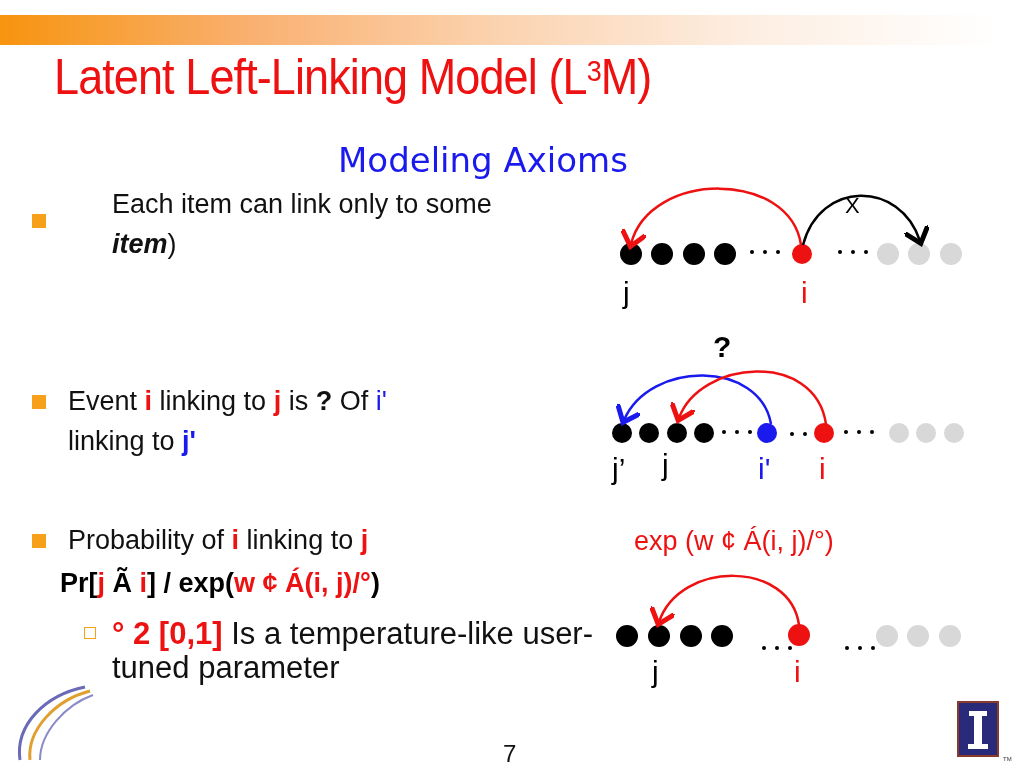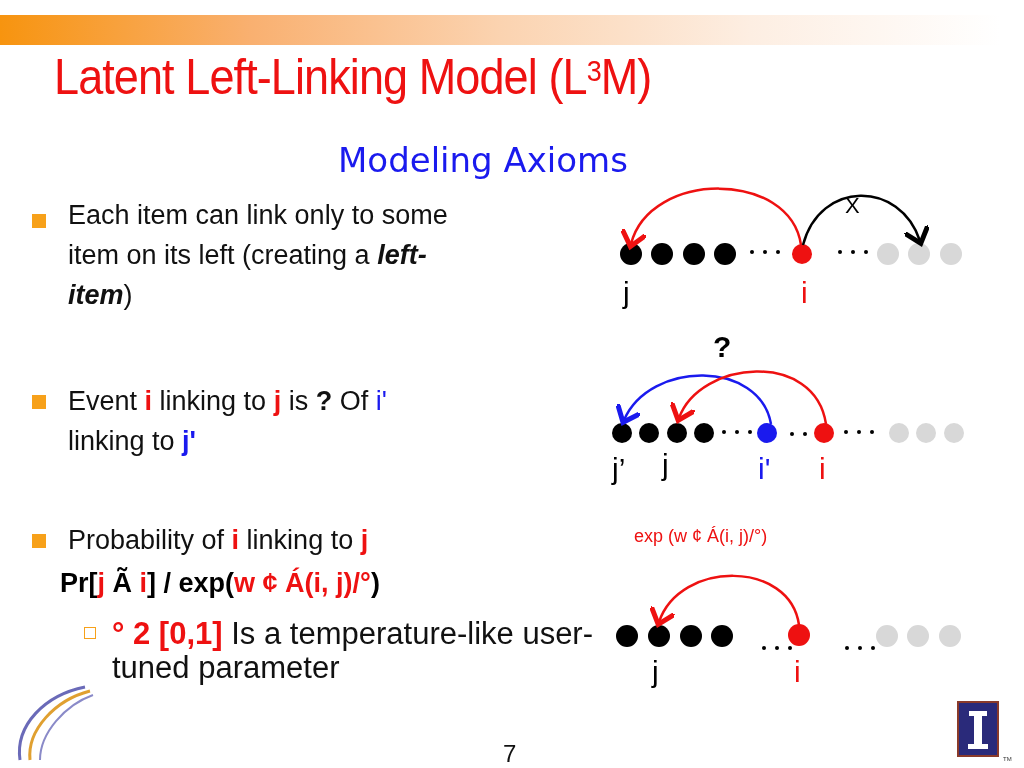--- a/index.html
+++ b/index.html
@@ -12,40 +12,39 @@
   .btext { position:absolute; left:68px; font-size:27px; line-height:40px; color:#111; }
   .red { color:#ee1111; font-weight:bold; }
   .blue { color:#1a1aee; }
   .bold { font-weight:bold; }
   .bi { font-weight:bold; font-style:italic; }
   .formula { position:absolute; left:60px; top:563px; font-size:27px; font-weight:bold; line-height:40px; }
   .subbullet { position:absolute; left:84px; top:627px; width:10px; height:10px; border:1.5px solid #f7a11a; }
   .subtext { position:absolute; left:112px; top:617px; font-size:31px; line-height:34px; color:#111; }
   .diagram { position:absolute; left:0; top:0; }
   .lbl { position:absolute; font-size:30px; }
-  .exp-label { position:absolute; left:634px; top:526px; font-size:18px; color:#ee1111; }
+  .exp-label { position:absolute; left:634px; top:526px; font-size:27px; color:#ee1111; }
   .logo-text { position:absolute; left:8px; top:717px; font-family:"Liberation Serif", serif; font-size:30px; color:#c8862a; letter-spacing:0px; white-space:nowrap; font-variant:small-caps;margin-top:44px; }
   .logo-sub { position:absolute; left:52px; top:784px; font-family:Liberation Serif, serif; font-size:12px; color:#333377; letter-spacing:4.3px; white-space:nowrap;text-align:center; }
   .pagenum { position:absolute; left:503px; top:740px; font-size:24px; color:#111; }
   .uilogo { position:absolute; left:957px; top:701px; width:42px; height:56px; background:#2a2a7a; border:2px solid #8a3a2a; box-sizing:border-box; }
   .tm { position:absolute; left:1003px; top:756px; font-size:6px; color:#333; }
 </style>
 </head>
 <body>
 
 <div class="topbar"></div>
 
 <div class="title"><span>Latent Left-Linking Model (L</span><sup>3</sup><span>M)</span></div>
 
 <div class="subtitle">Modeling Axioms</div>
 
 <div class="bullet" style="top:214px;"></div>
-<div class="btext" style="top:195px;">
+<div class="btext" style="top:184px;margin-left:44px;">
   <div>Each item can link only to some</div>
-  <div><span>item on its left (creating a </span><span class="bi">left-</span></div>
   <div><span class="bi">item</span><span>)</span></div>
 </div>
 
 <div class="bullet" style="top:395px;"></div>
 <div class="btext" style="top:381px;">
   <div><span>Event </span><span class="red">i</span><span> linking to </span><span class="red">j</span><span> is </span><span class="bold">?</span><span> Of </span><span class="blue">i'</span></div>
   <div><span>linking to </span><span class="blue bold">j'</span></div>
 </div>
 
 <div class="bullet" style="top:534px;"></div>

